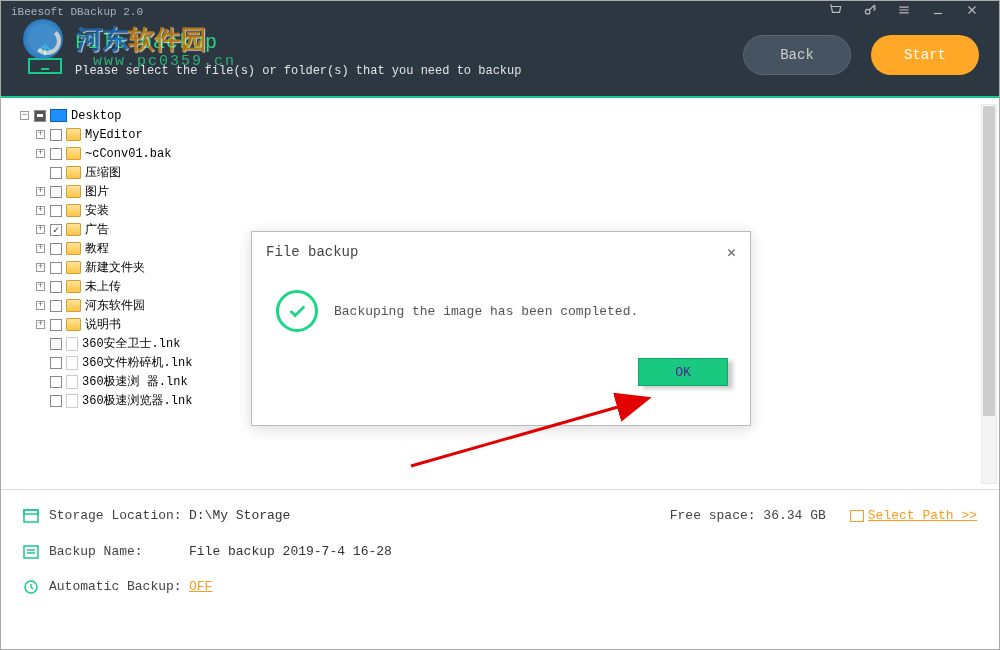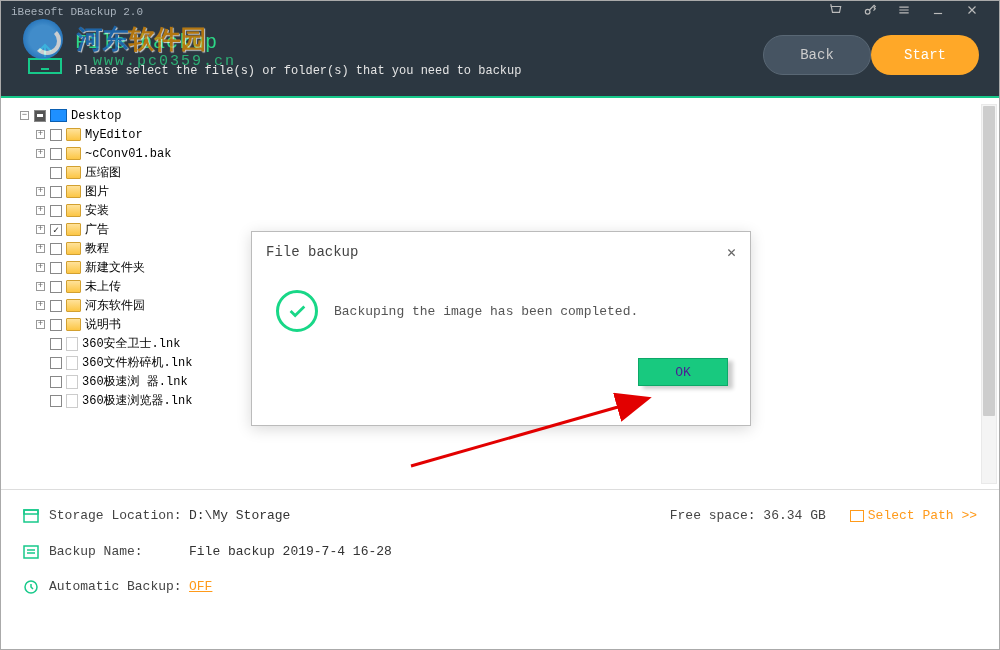--- a/index.html
+++ b/index.html
@@ -10,21 +10,21 @@
     .app-title { color: #a8b2bc; font-size: 11px; }
     .win-controls { display: flex; gap: 20px; padding-right: 10px; }
     .win-ctrl { color: #bbb; cursor: pointer; font-size: 14px; }
     .win-ctrl svg { width: 14px; height: 14px; }
     
     .header-main { display: flex; align-items: center; padding: 8px 20px 0 26px; }
     .file-icon { width: 36px; height: 34px; margin-right: 12px; margin-top:6px; }
     .header-text { flex: 1; }
     .header-title { color: #2dd786; font-size: 20px; font-weight: normal; letter-spacing: 1px; }
     .header-subtitle { color: #e5e5e5; font-size: 12px; margin-top: 10px; }
-    .header-buttons { display: flex; gap: 0; align-items: center; }
+    .header-buttons { display: flex; gap: 20px; align-items: center; }
     .btn { width: 108px; height: 40px; border-radius: 20px; border: none; cursor: pointer; font-size: 14px; }
     .btn-back { background: #465462; color: #ccc; border: 1px solid #596774; }
     .btn-start { background: #ffa828; color: #fff; }
     .header-border { height: 2px; background: #17c98a; position: absolute; bottom: 0; left: 0; right: 0; }
     
     .watermark { position: absolute; top: 18px; left: 22px; opacity: 0.75; pointer-events: none; z-index: 3; }
     .watermark-logo { width: 40px; height: 40px; border-radius: 50%; background: radial-gradient(circle,#48a9f8 48%,#0268cc 100%); display: inline-block; vertical-align: middle; position: relative; }
     .watermark-logo::after{content:"";position:absolute;left:10px;top:8px;width:20px;height:20px;border:4px solid #fff;border-top-color:transparent;border-left-color:transparent;border-radius:50%}
     .watermark-text { display: inline-block; vertical-align: middle; font-size: 26px; font-weight: bold; margin-left: 4px; text-shadow:1px 1px 1px #fff; }
     .wm-blue { color: #1873c8; }
@@ -60,21 +60,21 @@
     .btn-ok { width: 90px; height: 28px; background: #18c97f; color: #4c1d95; border: 1px solid #0da868; cursor: pointer; font-size: 13px; box-shadow: 5px 3px 4px rgba(0,0,0,.2); }
     
     .arrow-overlay { position: absolute; left: 405px; top: 390px; z-index: 51; pointer-events: none; }
     
     .footer { position: absolute; bottom: 0; left: 0; right: 0; height: 160px; border-top: 1px solid #ddd; margin-top: 36px; }
     .footer-row { display: flex; align-items: center; padding: 10px 22px; font-size: 13px; color: #555; }
     .footer-icon { width: 16px; height: 14px; margin-right: 10px; }
     .footer-label { width: 140px; color: #444; }
     .footer-value { flex: 1; color: #333; }
     .free-space { margin-right: 24px; color: #444; }
-    .select-path { color: #ff9a1a; cursor: pointer; display: flex; align-items: center; gap: 4px; }
+    .select-path { color: #ff9a1a; cursor: pointer; display: flex; align-items: center; gap: 4px; text-decoration: underline; }
     .select-path-icon { width: 14px; height: 12px; border: 1px solid #ff9a1a; }
     .auto-off { color: #ff9a1a; text-decoration: underline; cursor: pointer; }
     .fr1 { border-bottom: 1px solid transparent; padding-top: 18px; }
   </style>
 </head>
 <body>
 
 <div class="header">
   <div class="titlebar">
     <span class="app-title">iBeesoft DBackup 2.0</span>

